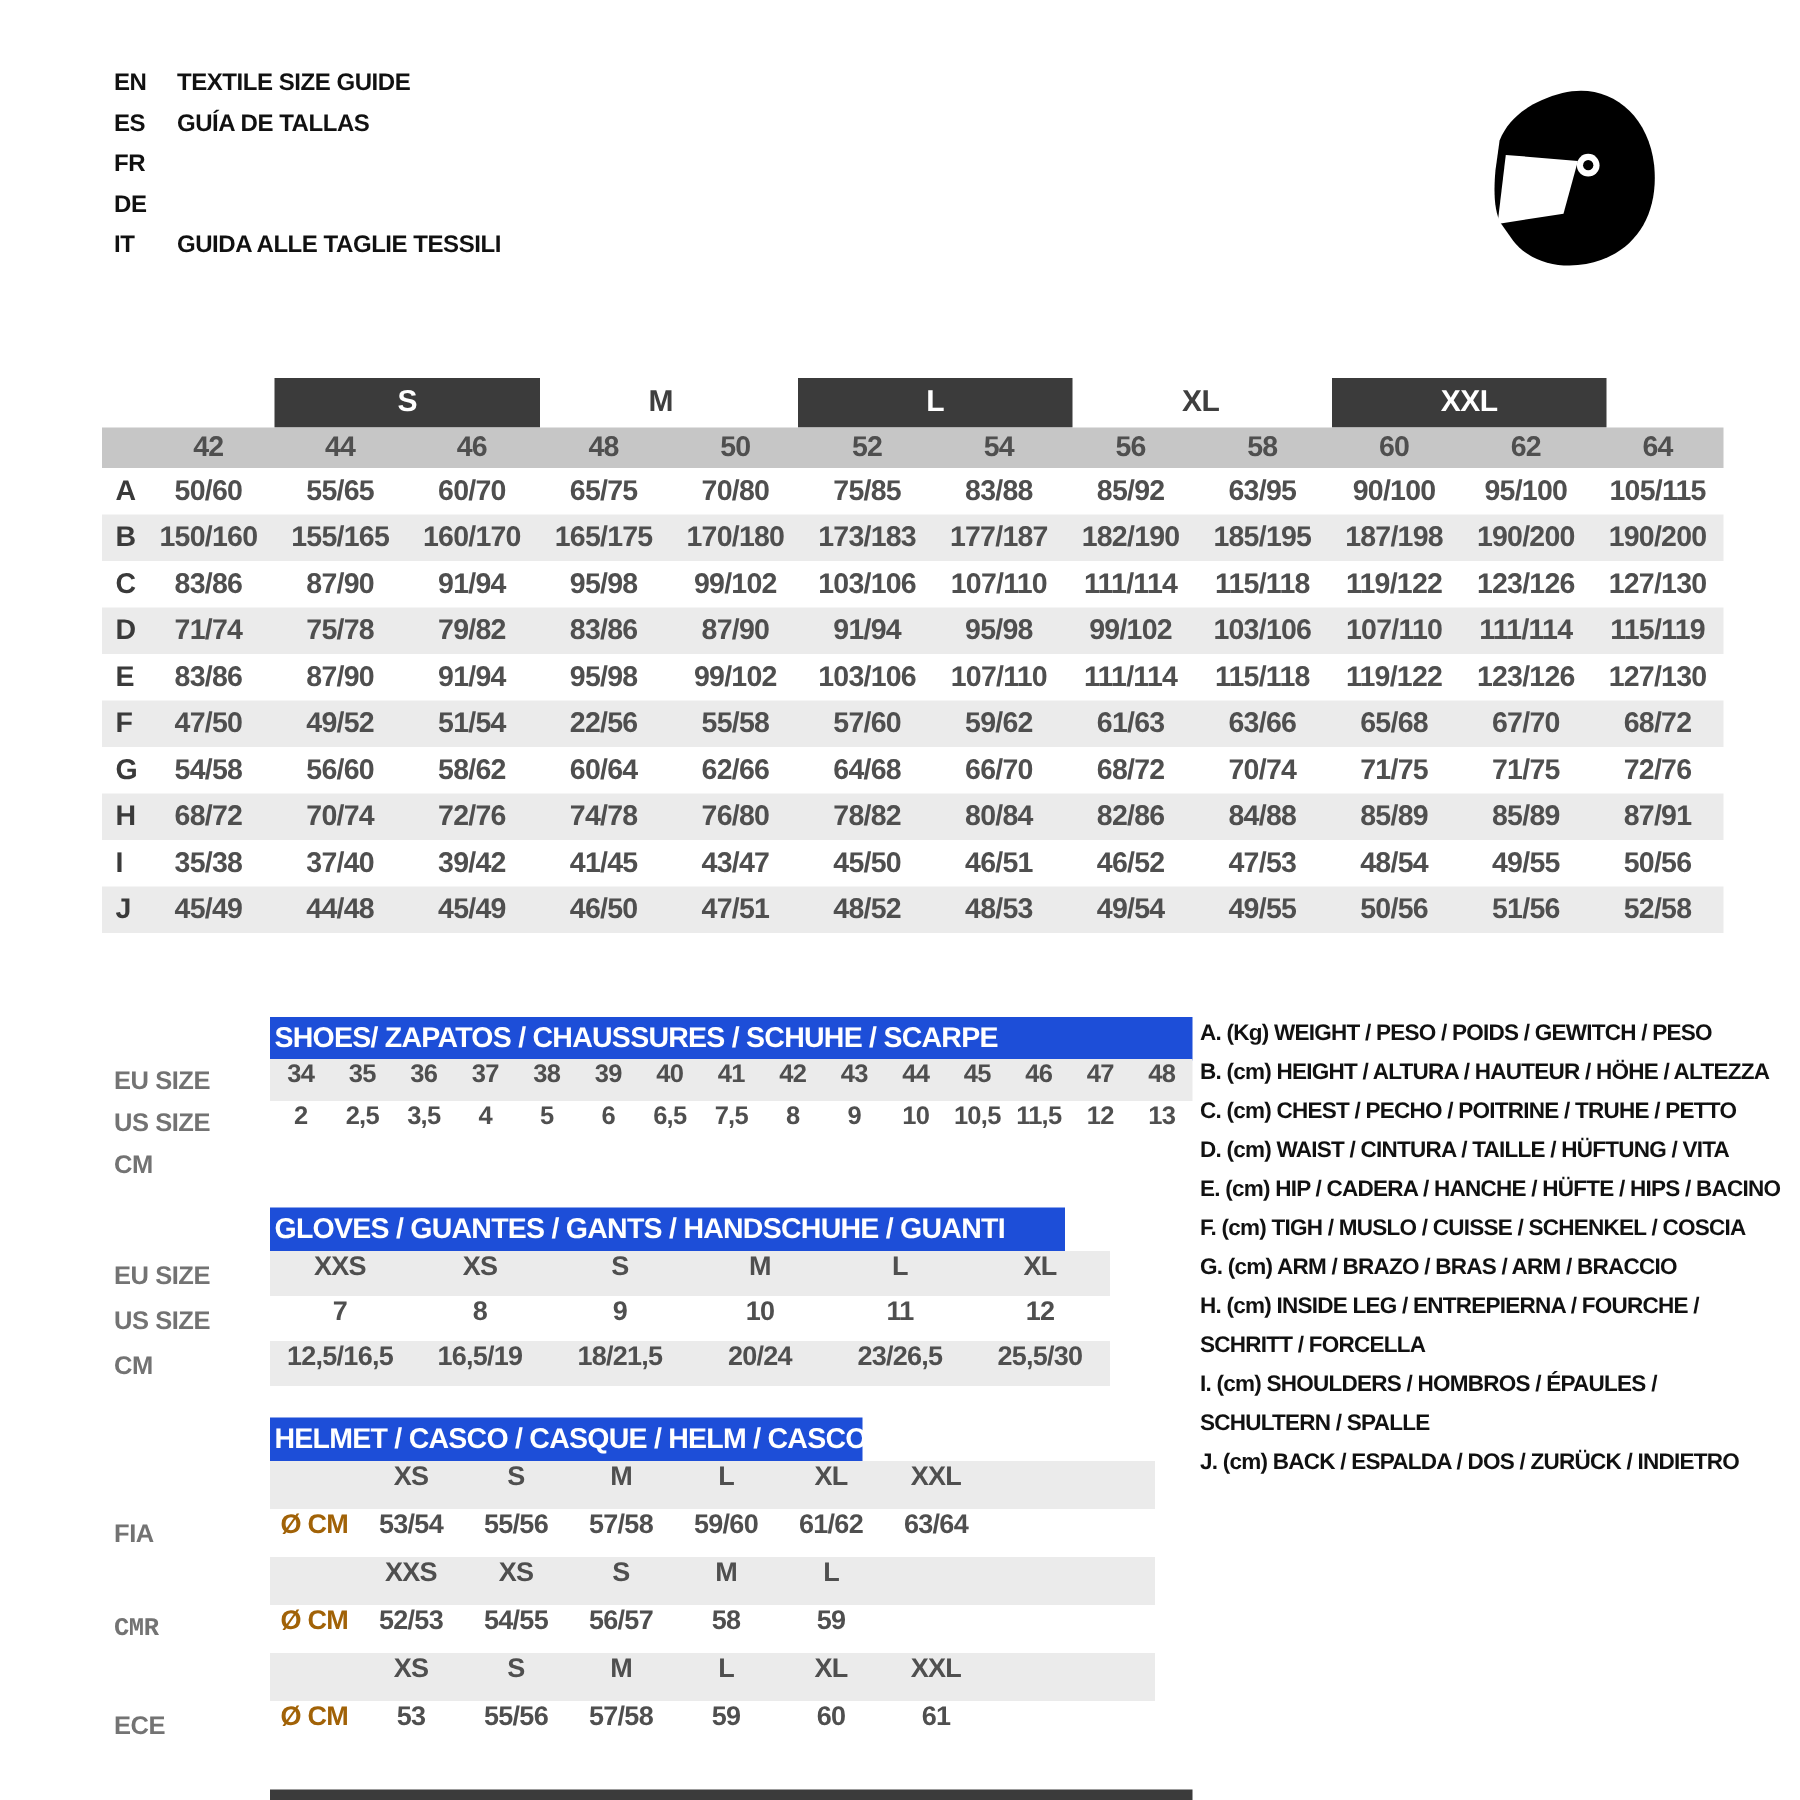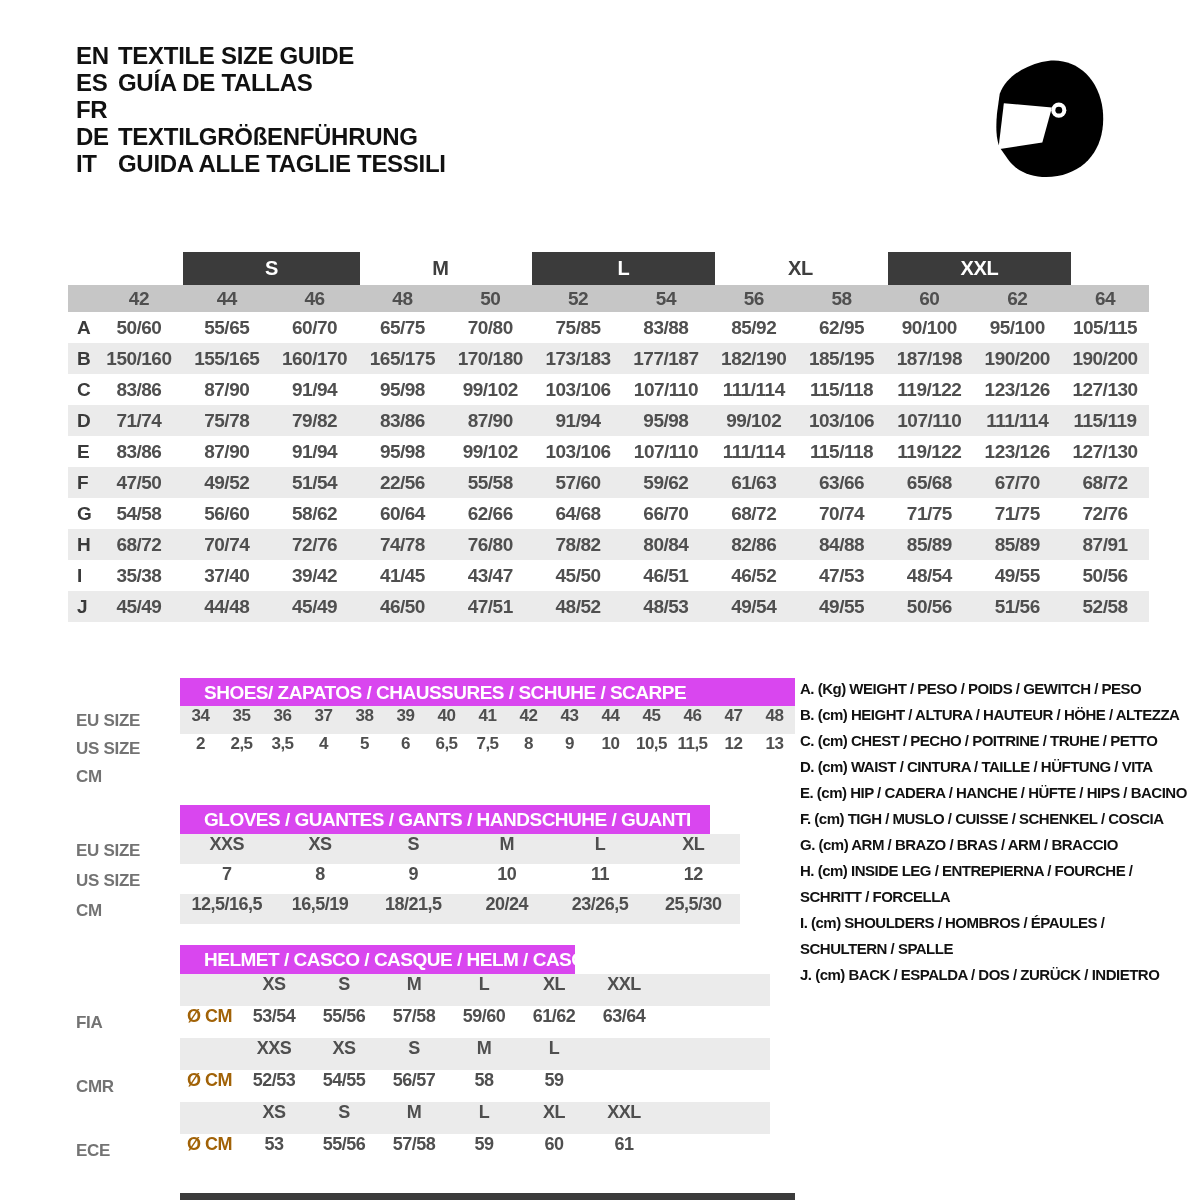--- a/index.html
+++ b/index.html
@@ -1,21 +1,21 @@
 <!DOCTYPE html>
 <html><head>
 <meta charset="utf-8">
 <style>
   html,body{margin:0;padding:0;background:#fff;}
   .page{position:relative;width:1200px;height:1200px;background:#fff;overflow:hidden;
         font-family:"Liberation Sans",sans-serif;font-weight:bold;color:#111;}
 
   
   .lang-list{position:absolute;left:76px;top:42px;}
-  .lang-row{display:flex;line-height:27px;font-size:24px;letter-spacing:-0.3px;}
+  .lang-row{display:flex;line-height:27px;font-size:16px;letter-spacing:-0.3px;}
   .lang-code{width:42px;}
 
   
   .helmet-icon{position:absolute;left:975px;top:34px;width:158px;height:166px;}
 
   
   .size-groups{position:absolute;left:68px;top:252px;width:1081px;height:33px;}
   .sg{position:absolute;top:0;height:33px;display:flex;align-items:center;justify-content:center;
       font-size:20px;color:#3f3f3f;letter-spacing:-0.3px;}
   .sg.boxed{background:#3b3b3b;color:#fff;}
@@ -28,22 +28,22 @@
   .num-band{position:absolute;left:68px;top:285px;width:1081px;height:27px;background:#c6c6c6;display:flex;}
   .main-rows{position:absolute;left:68px;top:312px;width:1081px;}
   .mrow{display:flex;height:31px;}
   .mrow.shade{background:#ebebeb;}
   .lcell{width:27px;box-sizing:border-box;display:flex;align-items:center;padding-left:9px;
          font-size:19px;color:#3a3a3a;letter-spacing:-0.5px;}
   .cell{flex:1;display:flex;align-items:center;justify-content:center;
         font-size:19px;color:#4f4f4f;letter-spacing:-0.5px;white-space:nowrap;}
 
   
-  .bar{position:absolute;background:#d946ef;color:#fff;font-size:19px;letter-spacing:-0.5px;
-       display:flex;align-items:center;padding-left:24px;box-sizing:border-box;height:29px;white-space:nowrap;}
+  .bar{position:absolute;background:#1d4ed8;color:#fff;font-size:19px;letter-spacing:-0.5px;
+       display:flex;align-items:center;padding-left:3px;box-sizing:border-box;height:29px;white-space:nowrap;}
   .shoes-bar{left:180px;top:678px;width:615px;}
   .gloves-bar{left:180px;top:805px;width:530px;}
   .helmet-bar{left:180px;top:945px;width:395px;}
 
   
   .srow{position:absolute;display:flex;align-items:flex-start;}
   .shoes-row{left:180px;width:615px;height:28px;}
   .shoes-row .cell{font-size:17px;}
   #shoesEu{top:706px;background:#ebebeb;}
   #shoesUs{top:734px;}
@@ -64,21 +64,21 @@
   #helmVals0{top:1006px;}
   #helmSizes1{top:1038px;background:#ebebeb;}
   #helmVals1{top:1070px;}
   #helmSizes2{top:1102px;background:#ebebeb;}
   #helmVals2{top:1134px;}
 
   
   .rlab{position:absolute;left:76px;font-size:17px;letter-spacing:-0.3px;color:#737373;white-space:nowrap;}
   .sl0{top:711px;}.sl1{top:739px;}.sl2{top:767px;}
   .gl0{top:841px;}.gl1{top:871px;}.gl2{top:901px;}
-  .hl0{top:1013px;}.hl1{top:1077px;}.hl2{top:1141px;}
+  .hl0{top:1013px;}.hl1{top:1077px;font-family:Liberation Mono, monospace;}.hl2{top:1141px;}
 
   
   .legend{position:absolute;left:800px;top:676px;width:408px;}
   .leg-item{font-size:15px;line-height:26px;letter-spacing:-0.5px;white-space:pre-line;color:#111;}
 
   
   .bottom-bar{position:absolute;left:180px;top:1193px;width:615px;height:7px;background:#3b3b3b;}
 </style>
 </head>
 <body>
@@ -92,21 +92,20 @@
       </div>
       <div class="lang-row">
         <div class="lang-code">ES</div>
         <div class="lang-title">GUÍA DE TALLAS</div>
       </div>
       <div class="lang-row">
         <div class="lang-code">FR</div>
       </div>
       <div class="lang-row">
         <div class="lang-code">DE</div>
-        <div class="lang-title">TEXTILGRÖßENFÜHRUNG</div>
       </div>
       <div class="lang-row">
         <div class="lang-code">IT</div>
         <div class="lang-title">GUIDA ALLE TAGLIE TESSILI</div>
       </div>
     </div>
 
   <svg class="helmet-icon" viewBox="0 0 230 200" xmlns="http://www.w3.org/2000/svg">
     <path d="M97 20 C 140 9 180 38 186 90 C 191 140 166 177 120 186 C 92 191 64 183 49 163 L 37 146 C 31 135 30 117 32 95 L 36 66 C 46 41 70 27 97 20 Z" fill="#000"></path>
     <polygon points="42,80 112,86 98,137 34,147" fill="#fff"></polygon>
@@ -140,21 +139,21 @@
       <div class="mrow">
         <div class="lcell">A</div>
         <div class="cell">50/60</div>
         <div class="cell">55/65</div>
         <div class="cell">60/70</div>
         <div class="cell">65/75</div>
         <div class="cell">70/80</div>
         <div class="cell">75/85</div>
         <div class="cell">83/88</div>
         <div class="cell">85/92</div>
-        <div class="cell">62/95</div>
+        <div class="cell">63/95</div>
         <div class="cell">90/100</div>
         <div class="cell">95/100</div>
         <div class="cell">105/115</div>
       </div>
       <div class="mrow shade">
         <div class="lcell">B</div>
         <div class="cell">150/160</div>
         <div class="cell">155/165</div>
         <div class="cell">160/170</div>
         <div class="cell">165/175</div>

